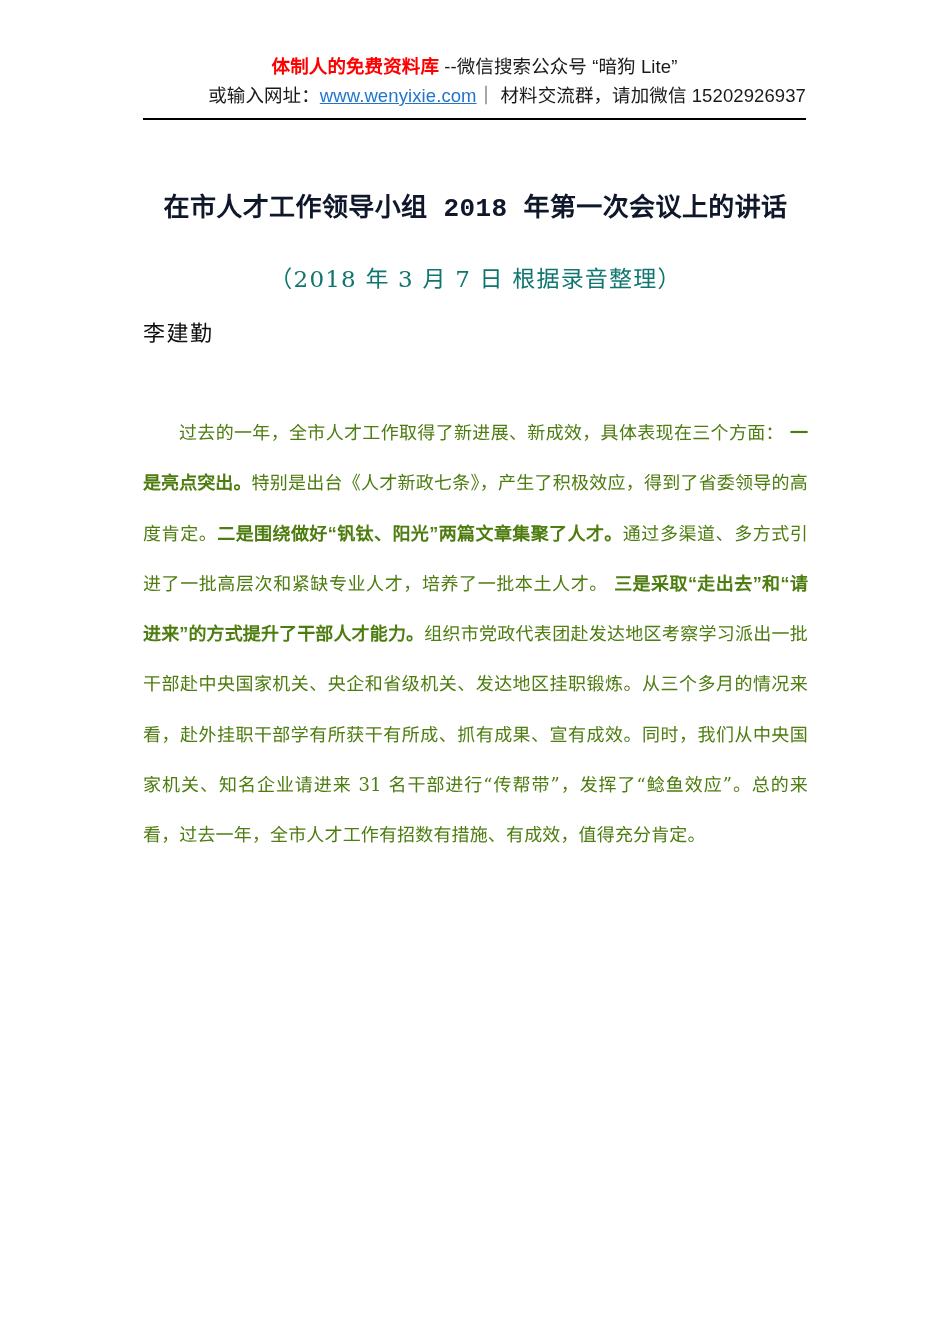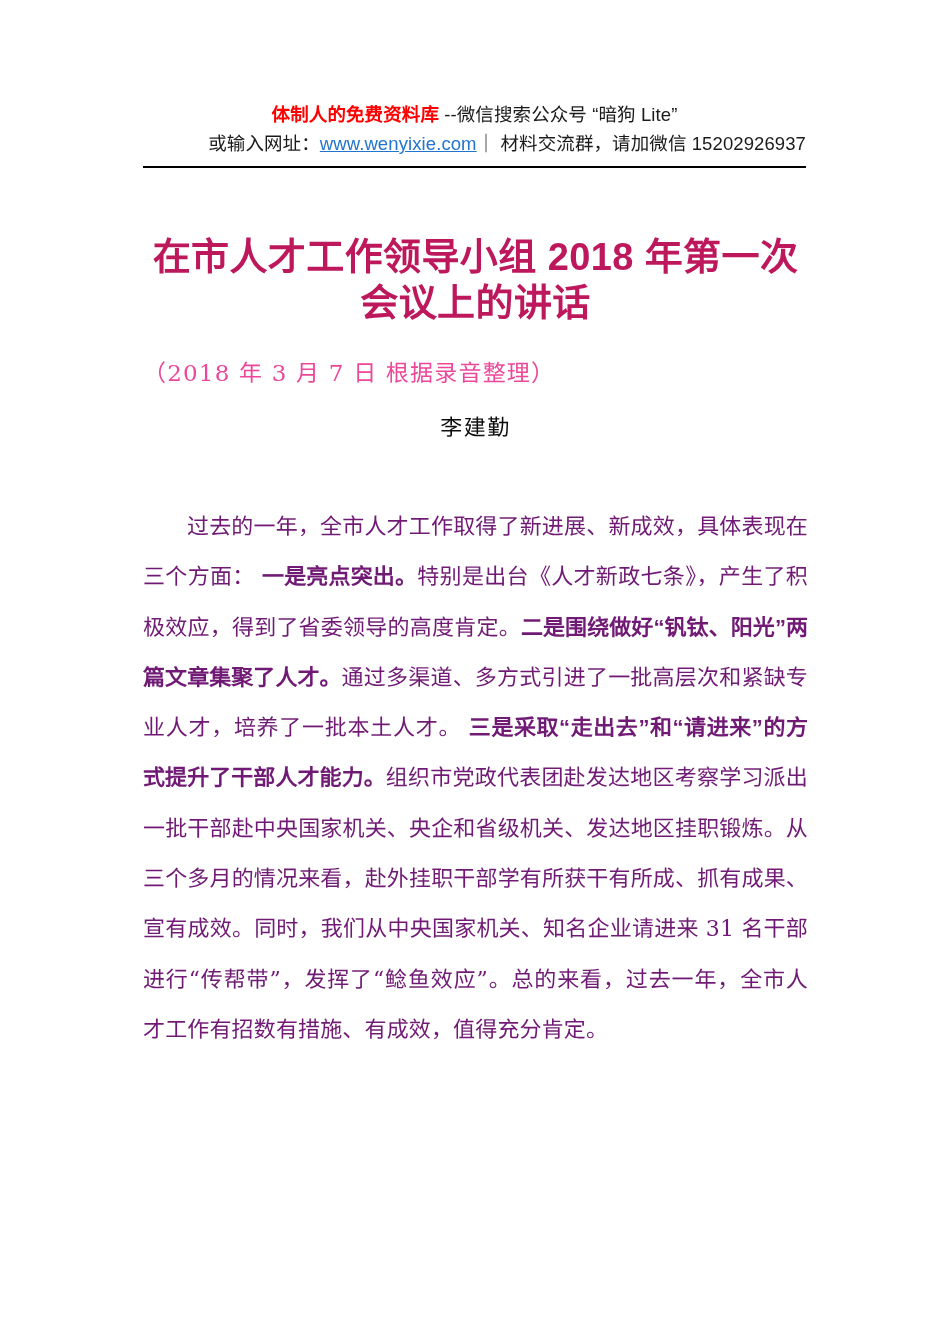--- a/index.html
+++ b/index.html
@@ -17,21 +17,20 @@
     color: #000000;
     -webkit-font-smoothing: antialiased;
   }
 
   .page {
     position: absolute;
     inset: 0;
     width: 950px;
     height: 1196px;
     background: #ffffff;
-    margin-top: 48px;
   }
 
   
   .promo-header {
     position: absolute;
     left: 143px;
     top: 52px;
     width: 663px;
   }
   .promo-line {
@@ -69,63 +68,64 @@
 
   
   .doc {
     position: absolute;
     left: 143px;
     top: 186px;
     width: 665px;
   }
 
   .doc-title {
-    font-family: Liberation Sans, sans-serif;
+    font-family: Liberation Mono, monospace;
     font-weight: 900;
-    font-size: 38px;
+    font-size: 26px;
     line-height: 46px;
     text-align: center;
     letter-spacing: 0.4px;
     margin: 0;
     padding: 0 6px;
-    color: #be185d;
+    color: #0f172a;
   }
 
   .doc-subtitle {
     font-family: "DejaVu Serif", "Liberation Serif", serif;
     font-size: 23px;
     line-height: 34px;
+    text-align: center;
     margin-top: 30px;
     letter-spacing: 1.2px;
-    color: #ec4899;
+    color: #0f766e;
   }
 
   .doc-author {
     font-family: "DejaVu Serif", "Liberation Serif", serif;
     font-size: 22px;
     line-height: 32px;
-    text-align: center;
+    text-align: left;
     margin-top: 22px;
     letter-spacing: 1.5px;
     color: #0d0d0d;
   }
 
   .doc-body {
     margin-top: 58px;
   }
 
   .para {
     font-family: "DejaVu Serif", "Liberation Serif", serif;
-    font-size: 22px;
+    font-size: 18px;
     line-height: 50.3px;
     text-align: justify;
     text-justify: inter-ideograph;
     text-indent: 2em;
     margin: 0;
-    color: #701a75;
+    color: #4d7c0f;
     letter-spacing: 0.15px;
     word-break: break-all;
   }
   .para + .para { margin-top: 0; }
 
   .em {
     font-family: "Liberation Sans", "DejaVu Sans", sans-serif;
     font-weight: bold;
     letter-spacing: 0;
   }

